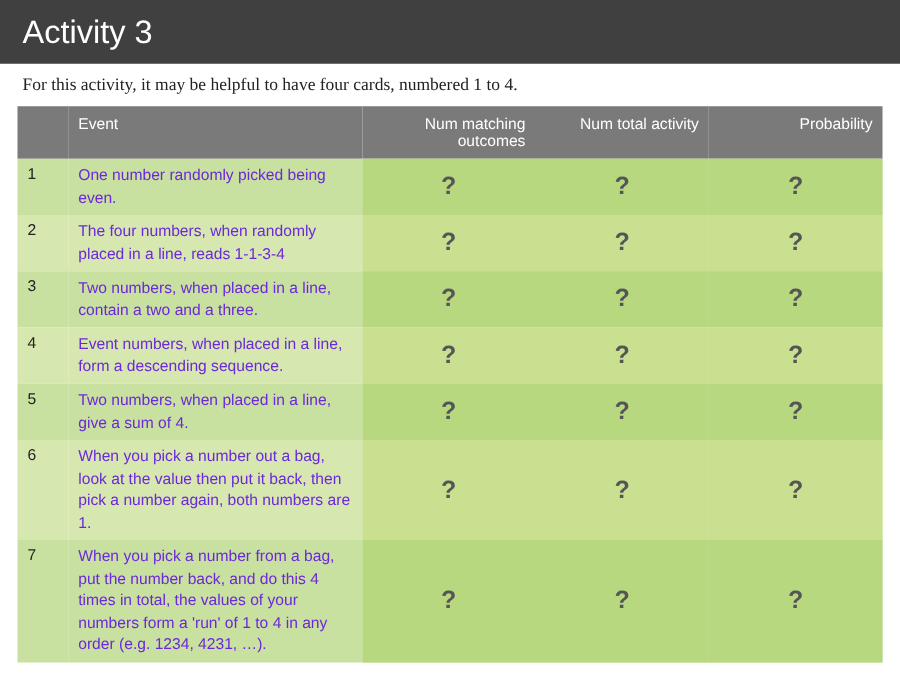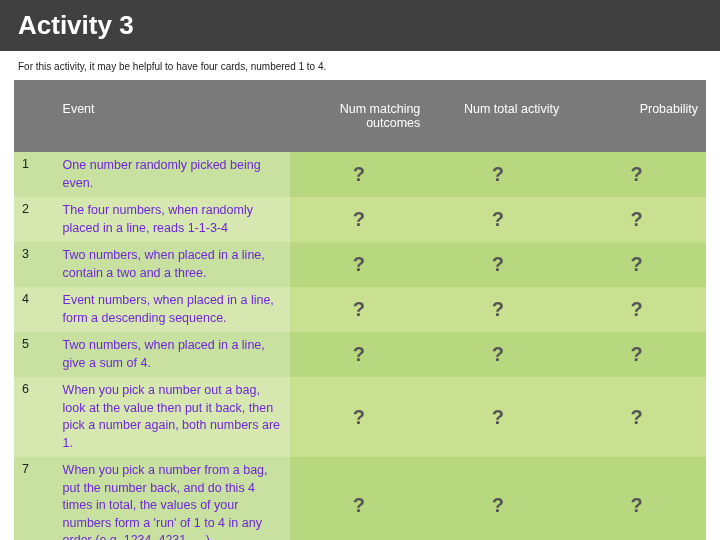--- a/index.html
+++ b/index.html
@@ -7,41 +7,42 @@
       font-family: Arial, sans-serif;
       background: #fff;
       width: 720px;
       min-height: 540px;
     }
     .header {
       background: #404040;
       color: #fff;
       padding: 10px 18px;
       font-size: 26px;
-      font-weight: bold;
+      font-weight: normal;
     }
     .subtitle {
       padding: 10px 4px 8px 18px;
-      font-size: 10px;
+      font-size: 14px;
       color: #222;
+      font-family: Liberation Serif, serif;
     }
     .table-wrap {
       padding: 0 14px 14px 14px;
     }
     table {
       width: 100%;
       border-collapse: collapse;
       font-size: 12.5px;
     }
     thead tr {
       background: #7a7a7a;
       color: #fff;
     }
     thead th {
-      padding: 22px 8px;
+      padding: 7px 8px;
       text-align: left;
       font-weight: normal;
       vertical-align: top;
     }
     thead th.num-col {
       width: 38px;
     }
     thead th.event-col {
       width: 220px;
     }

